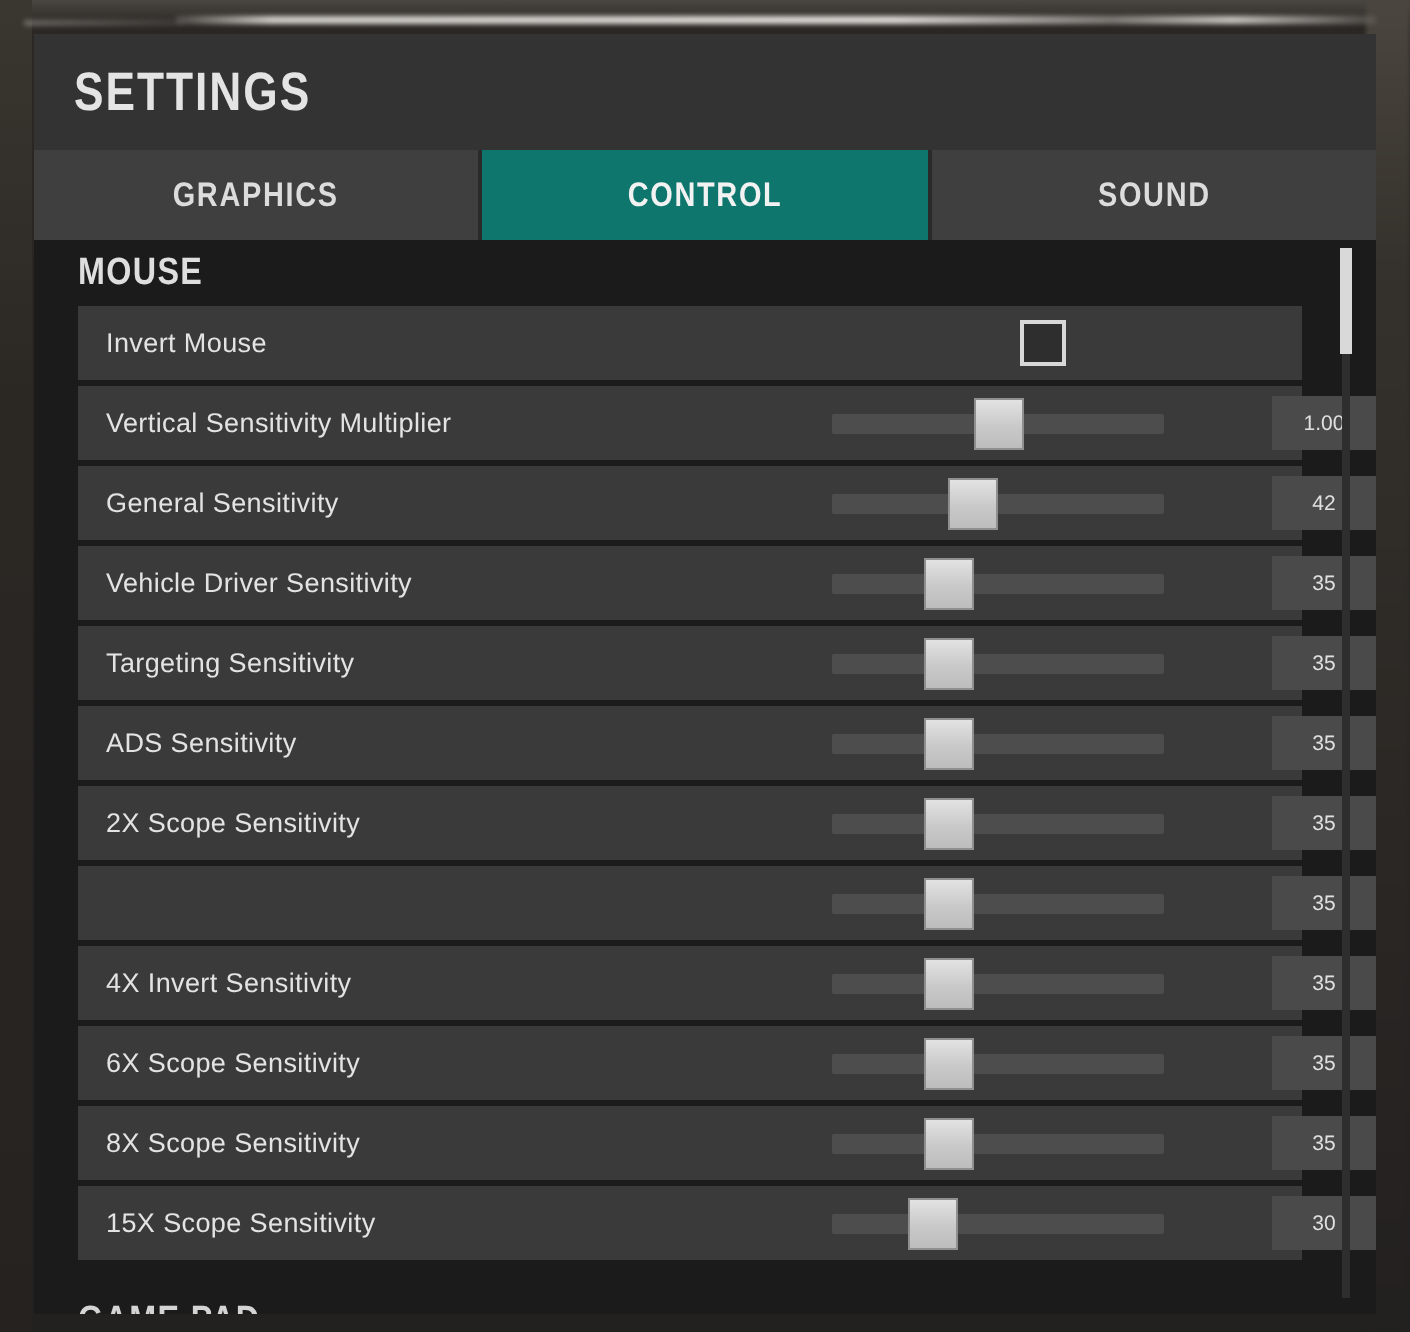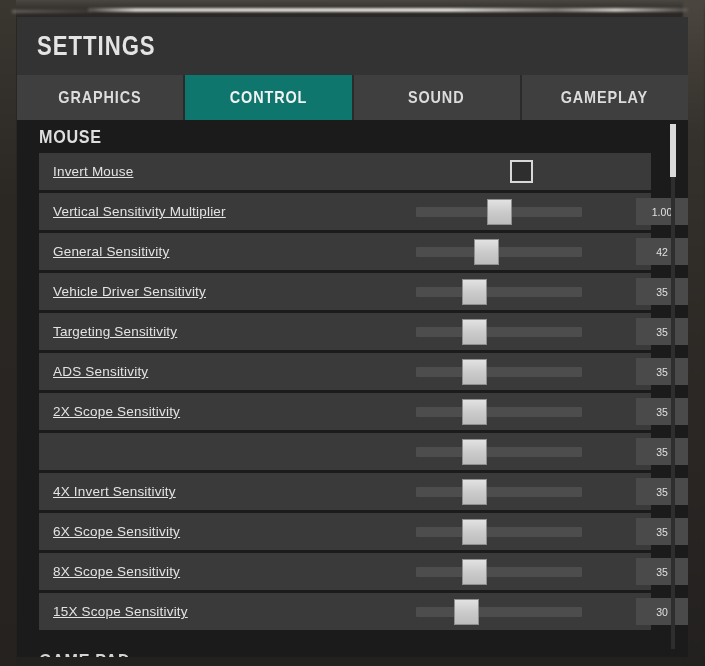--- a/index.html
+++ b/index.html
@@ -150,21 +150,20 @@
     display: flex;
     align-items: center;
     box-sizing: border-box;
   }
   .row-label {
     color: #e3e3e3;
     font-size: 13.5px;
     padding-left: 14px;
     letter-spacing: .2px;
     white-space: nowrap;
-    text-decoration: underline;
   }
 
   
   .checkbox {
     position: absolute;
     left: 471px;
     top: 7px;
     width: 23px;
     height: 23px;
     border: 2px solid #d8d8d8;
@@ -275,23 +274,20 @@
   <div class="tabbar" id="tabbar">
       <div class="tab">
         <span>GRAPHICS</span>
       </div>
       <div class="tab active">
         <span>CONTROL</span>
       </div>
       <div class="tab">
         <span>SOUND</span>
       </div>
-      <div class="tab">
-        <span>GAMEPLAY</span>
-      </div>
     </div>
 
   <div class="content">
     <div id="sections-host">
         <div class="section-head"><span>MOUSE</span></div>
         <div class="rows">
           <div class="row">
             <div class="row-label">Invert Mouse</div>
             <div class="checkbox"></div>
           </div>

